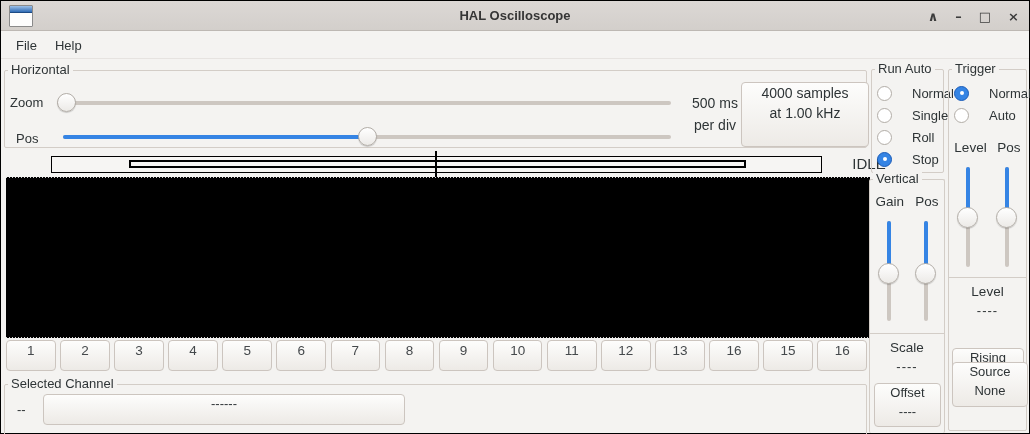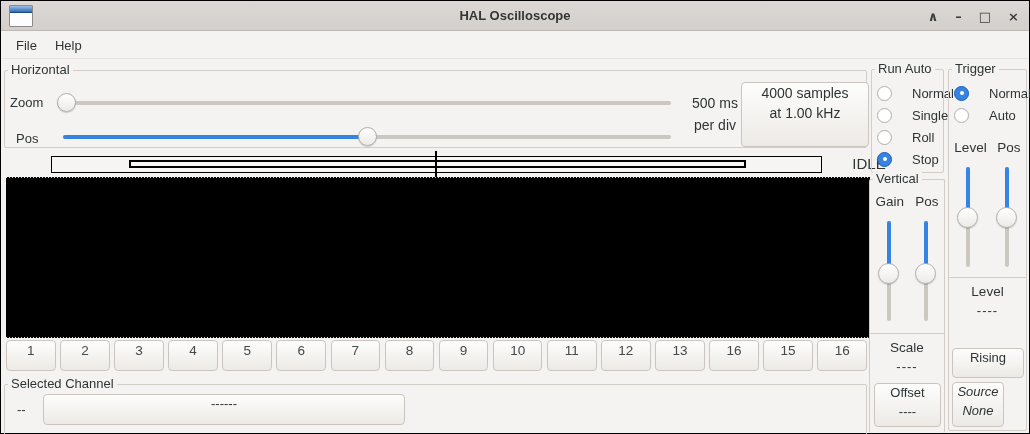--- a/index.html
+++ b/index.html
@@ -125,21 +125,21 @@
   #vert-sep { border-top:1px solid #d3cdc7; margin-top:12px; }
   .small-caption { text-align:center; font-size:13.5px; margin-top:6px; }
   .dashes { text-align:center; font-size:13px; margin-top:4px; letter-spacing:1px; }
   #btn-offset { position:absolute; left:4px; top:203px; width:67px; height:44px; }
 
   
   #g-trigger { left:947px; top:10px; width:79px; height:362px; padding-top:12px; }
   #btn-force { margin:5px 3px 0 3px; height:29px; }
   #trig-sep { border-top:1px solid #d3cdc7; margin-top:10px; }
   #btn-rising { position:absolute; left:3px; top:278px; width:72px; height:30px; }
-  #btn-source { position:absolute; left:3px; top:312px; width:52px; height:45px;font-style:italic; }
+  #btn-source { position:absolute; left:3px; top:292px; width:76px; height:45px; }
 </style>
 </head>
 <body>
 
 <div class="window">
 
   <div class="titlebar">
     <div class="app-icon">
       <div class="icon-top"></div>
     </div>

